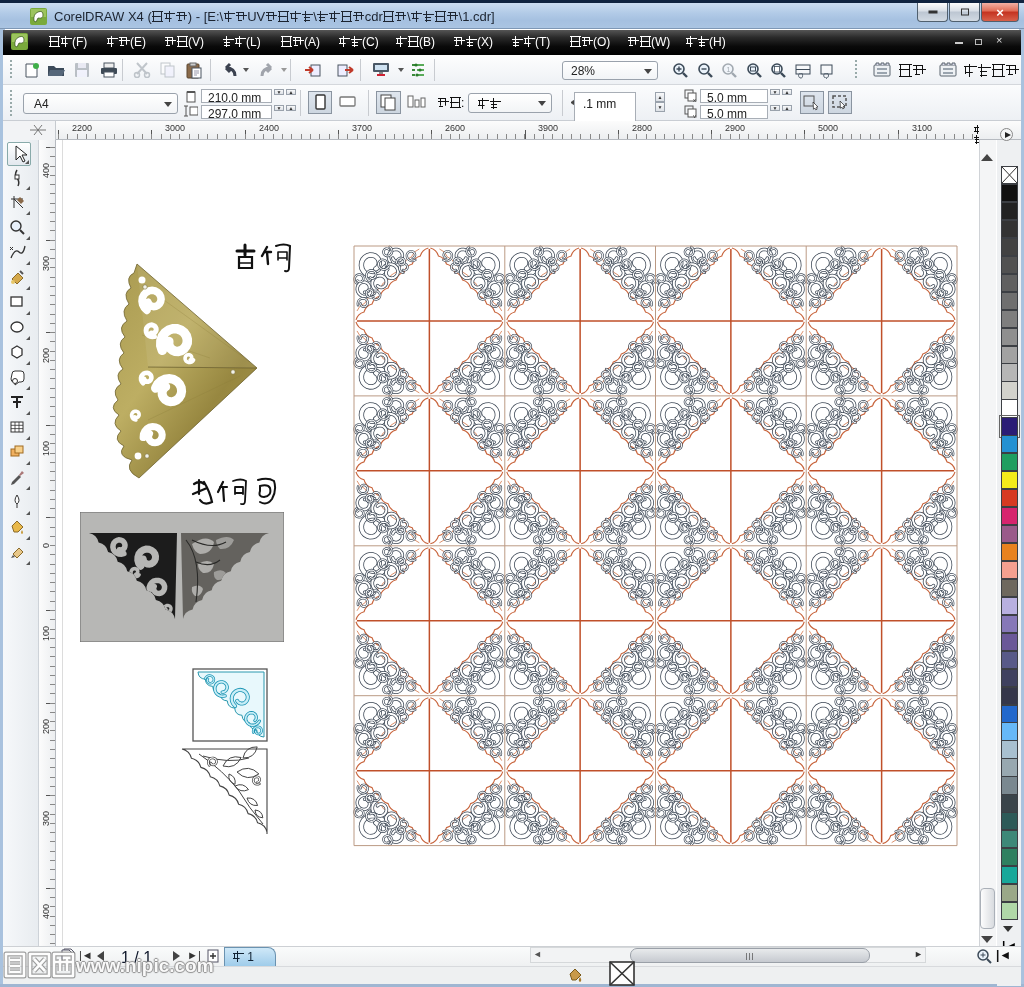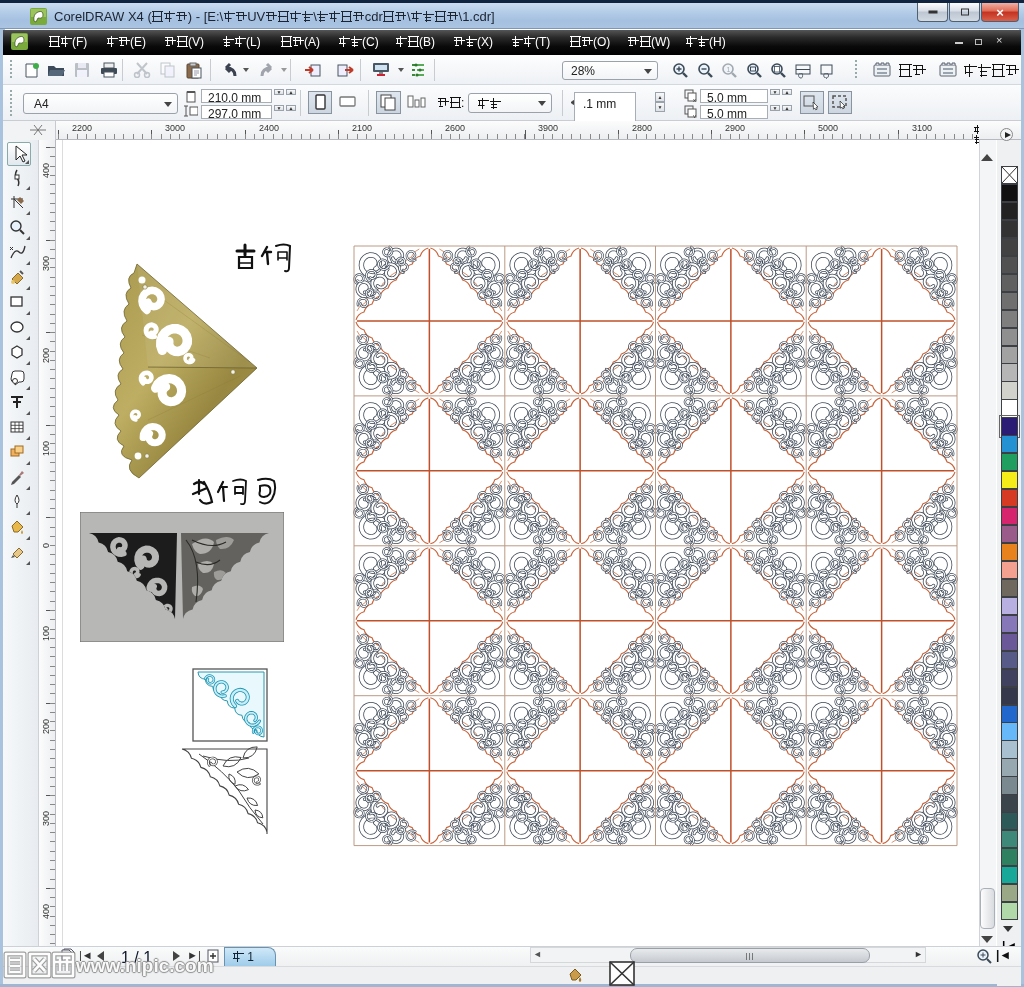--- a/index.html
+++ b/index.html
@@ -470,21 +470,21 @@
     </svg>
     <div id="hruler"></div>
     <div id="corner"><svg width="53" height="19">
         <path d="M31,4 l8,10 m0,-10 l-8,10 m-4,-5 h16" stroke="#777" fill="none"></path>
       </svg></div>
     <div style="position:absolute;left:56px;top:121px;width:923px;height:31px;overflow:hidden">
       <div style="position:absolute;left:0;top:0;width:100%;height:19px;background-image:repeating-linear-gradient(90deg,#888 0 1px,transparent 1px 9.33px),repeating-linear-gradient(90deg,#555 0 1px,transparent 1px 93.3px);background-size:100% 5px,100% 9px;background-position:2px 13px,2px 9px;background-repeat:no-repeat"></div>
       <span class="rnum" style="left:16px;top:2px">2200</span>
       <span class="rnum" style="left:109px;top:2px">3000</span>
       <span class="rnum" style="left:203px;top:2px">2400</span>
-      <span class="rnum" style="left:296px;top:2px">2100</span>
+      <span class="rnum" style="left:296px;top:2px">3700</span>
       <span class="rnum" style="left:389px;top:2px">2600</span>
       <span class="rnum" style="left:482px;top:2px">3900</span>
       <span class="rnum" style="left:576px;top:2px">2800</span>
       <span class="rnum" style="left:669px;top:2px">2900</span>
       <span class="rnum" style="left:762px;top:2px">5000</span>
       <span class="rnum" style="left:856px;top:2px">3100</span>
       <span class="rnum" style="left:917px;top:4px;color:#111"><span class="g g2 s9"></span><span class="g g4 s9"></span></span>
     </div>
     <div id="vruler"></div>
     <div style="position:absolute;left:39px;top:140px;width:17px;height:806px;overflow:hidden">

